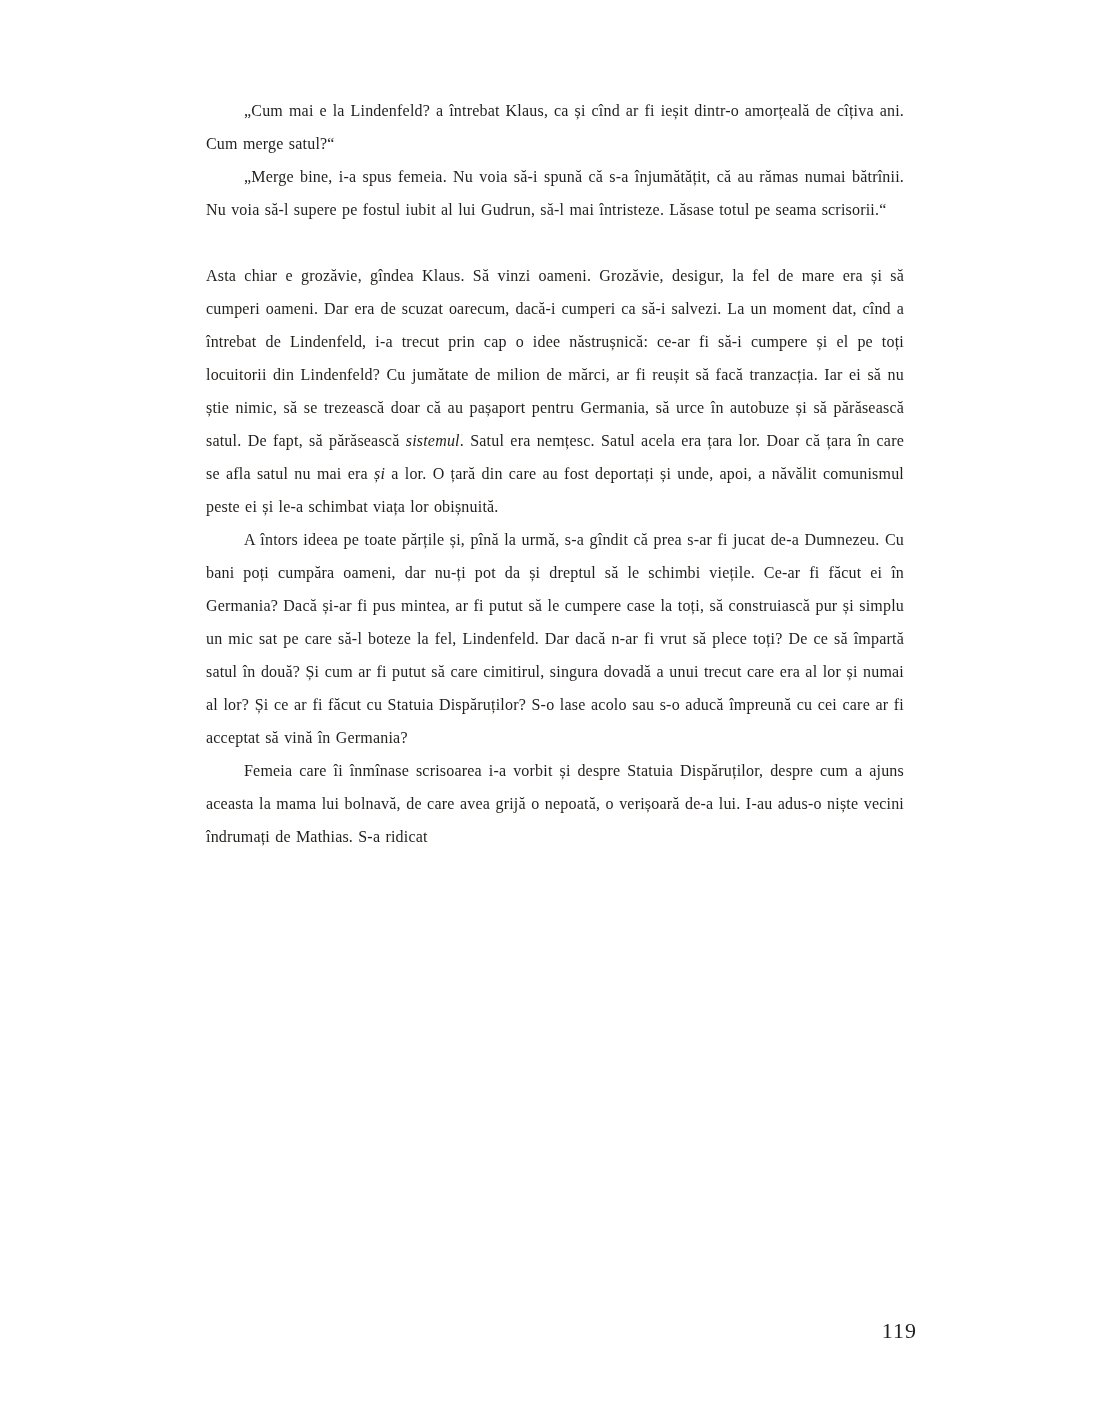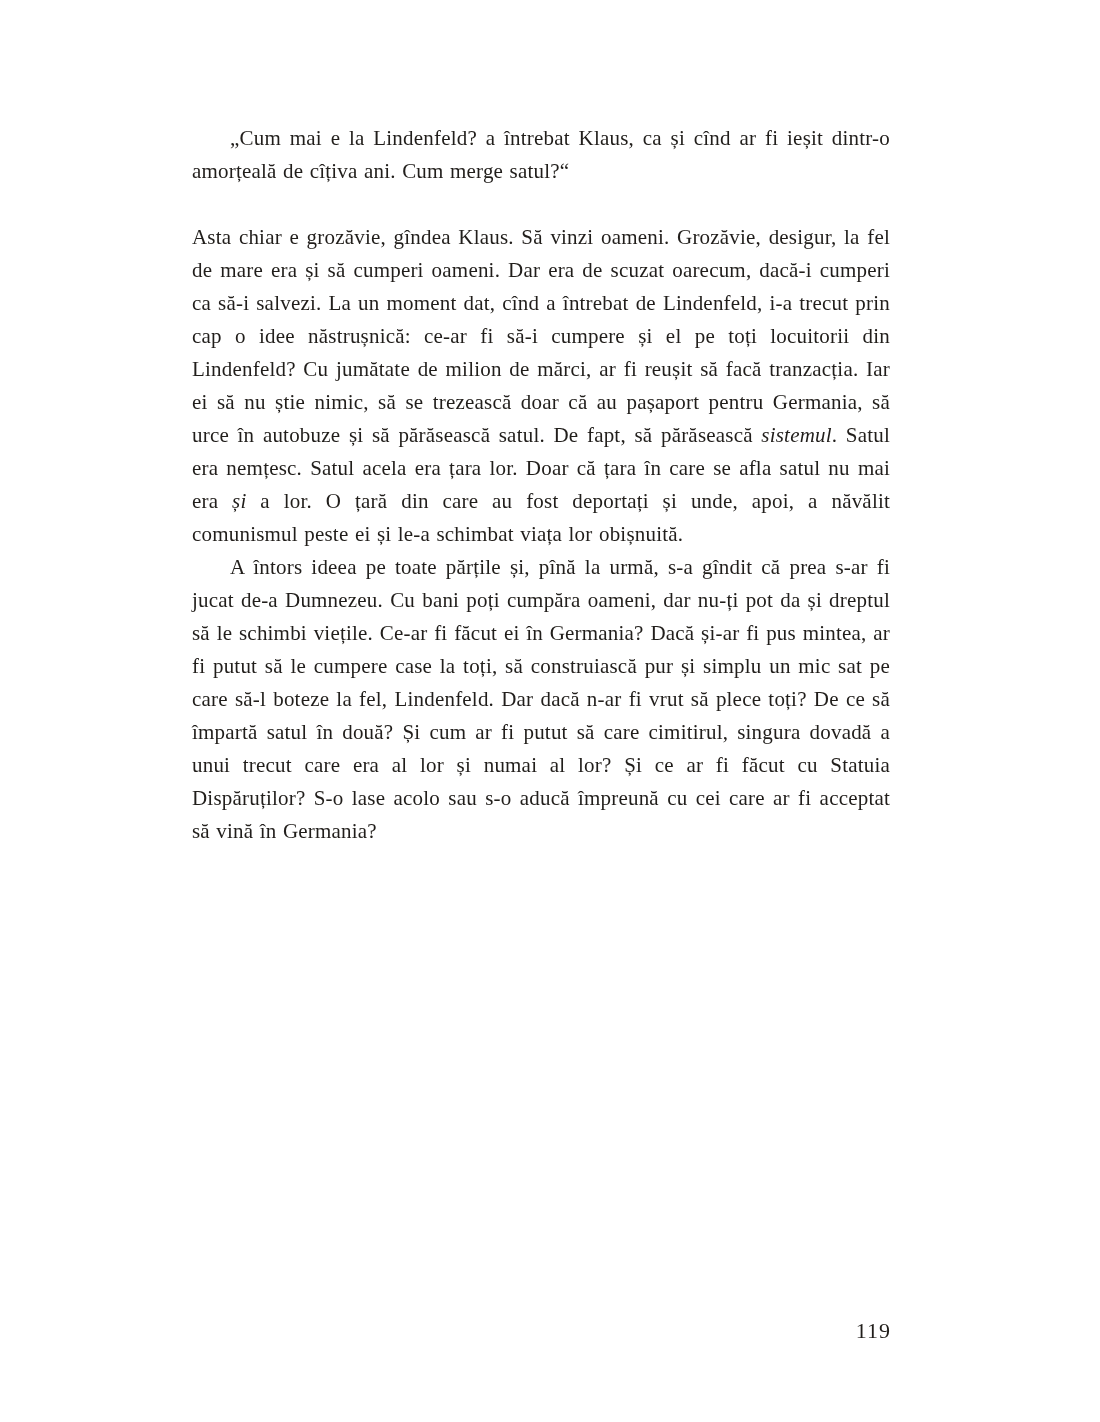--- a/index.html
+++ b/index.html
@@ -15,56 +15,57 @@
     font-family: "Liberation Serif", "DejaVu Serif", serif;
     color: #211e1b;
   }
   .book-page {
     position: absolute;
     inset: 0;
     background: #ffffff;
   }
   .text-block {
     position: absolute;
-    left: 192px;
+    left: 206px;
     top: 94px;
     width: 698px;
-    font-size: 21px;
+    font-size: 16px;
     line-height: 33px;
     text-align: justify;
     word-spacing: 1px;
     letter-spacing: 0.2px;
-    margin-top: 28px;
   }
   .text-block p {
     margin: 0;
   }
   .text-block p.indent {
     text-indent: 38px;
   }
   .text-block p.gap {
     margin-top: 33px;
   }
   .bold-italic {
     font-style: italic;
     font-weight: normal;
   }
   .folio {
     position: absolute;
-    left: 193px;
+    left: 219px;
     top: 1318px;
     width: 698px;
     text-align: right;
     font-size: 22px;
     letter-spacing: 1px;
   }
 </style>
 </head>
 <body>
 
 <div class="book-page">
   <div class="text-block">
       <p class="indent"><span>„Cum mai e la Lindenfeld? a întrebat Klaus, ca și cînd ar fi ieșit dintr-o amorțeală de cîțiva ani. Cum merge satul?“</span></p>
+      <p class="indent"><span>„Merge bine, i-a spus femeia. Nu voia să-i spună că s-a înjumătățit, că au rămas numai bătrînii. Nu voia să-l supere pe fostul iubit al lui Gudrun, să-l mai întristeze. Lăsase totul pe seama scrisorii.“</span></p>
       <p class=" gap"><span>Asta chiar e grozăvie, gîndea Klaus. Să vinzi oameni. Grozăvie, desigur, la fel de mare era și să cumperi oameni. Dar era de scuzat oarecum, dacă-i cumperi ca să-i salvezi. La un moment dat, cînd a întrebat de Lindenfeld, i-a trecut prin cap o idee năstrușnică: ce-ar fi să-i cumpere și el pe toți locuitorii din Lindenfeld? Cu jumătate de milion de mărci, ar fi reușit să facă tranzacția. Iar ei să nu știe nimic, să se trezească doar că au pașaport pentru Germania, să urce în autobuze și să părăsească satul. De fapt, să părăsească </span><span class="bold-italic">sistemul</span><span>. Satul era nemțesc. Satul acela era țara lor. Doar că țara în care se afla satul nu mai era </span><span class="bold-italic">și</span><span> a lor. O țară din care au fost deportați și unde, apoi, a năvălit comunismul peste ei și le-a schimbat viața lor obișnuită.</span></p>
       <p class="indent"><span>A întors ideea pe toate părțile și, pînă la urmă, s-a gîndit că prea s-ar fi jucat de-a Dumnezeu. Cu bani poți cumpăra oameni, dar nu-ți pot da și dreptul să le schimbi viețile. Ce-ar fi făcut ei în Germania? Dacă și-ar fi pus mintea, ar fi putut să le cumpere case la toți, să construiască pur și simplu un mic sat pe care să-l boteze la fel, Lindenfeld. Dar dacă n-ar fi vrut să plece toți? De ce să împartă satul în două? Și cum ar fi putut să care cimitirul, singura dovadă a unui trecut care era al lor și numai al lor? Și ce ar fi făcut cu Statuia Dispăruților? S-o lase acolo sau s-o aducă împreună cu cei care ar fi acceptat să vină în Germania?</span></p>
+      <p class="indent"><span>Femeia care îi înmînase scrisoarea i-a vorbit și despre Statuia Dispăruților, despre cum a ajuns aceasta la mama lui bolnavă, de care avea grijă o nepoată, o verișoară de-a lui. I-au adus-o niște vecini îndrumați de Mathias. S-a ridicat</span></p>
     </div>
   <div class="folio">119</div>
 </div>
 
 </body></html>

